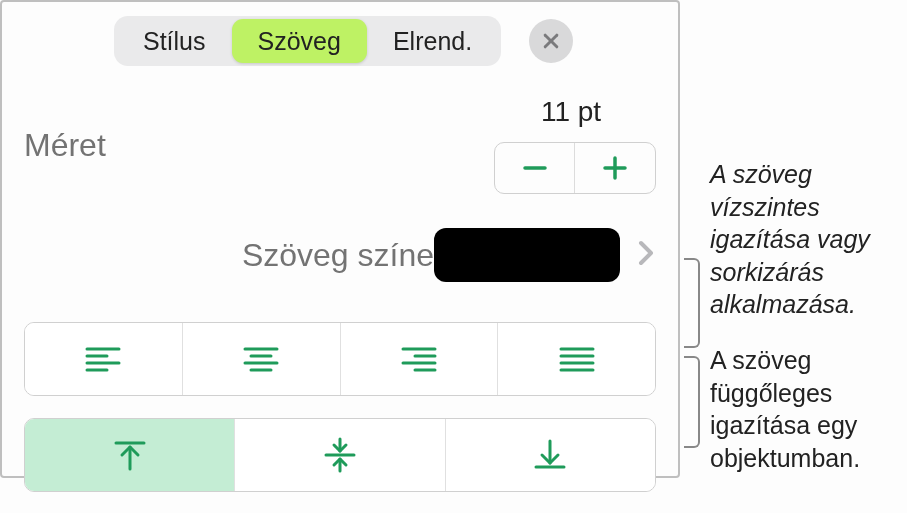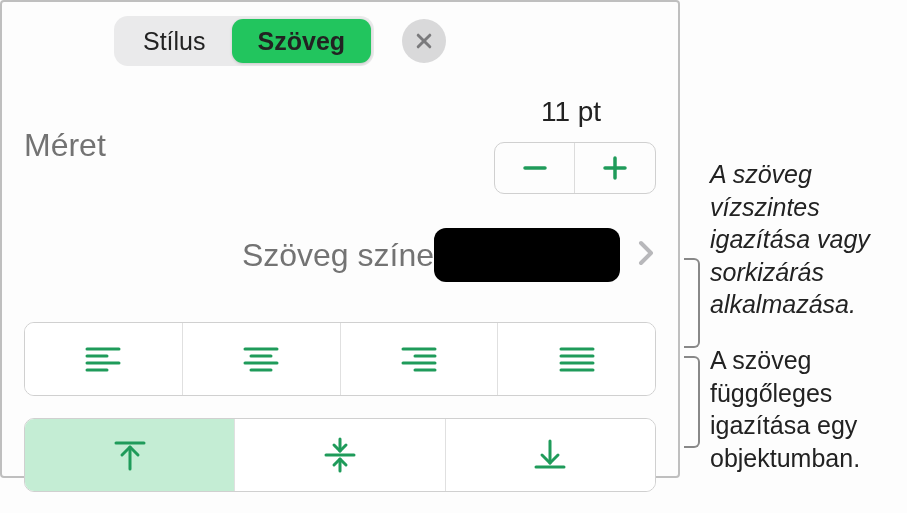--- a/index.html
+++ b/index.html
@@ -39,23 +39,23 @@
     align-items: center;
     justify-content: center;
     padding: 0 26px;
     font-size: 25px;
     color: #222;
     border-radius: 11px;
     cursor: pointer;
     font-weight: 400;
   }
   .seg-item.active {
-    background: #22c55e;
+    background: #bef264;
     box-shadow: 0 1px 3px rgba(0,0,0,0.15);
-    font-weight: 700;
+    font-weight: 400;
   }
   .close-btn {
     width: 44px; height: 44px;
     border-radius: 50%;
     background: #d9d9da;
     display: flex; align-items: center; justify-content: center;
     cursor: pointer;
     margin-left: 12px;
   }
   .close-btn svg { width: 20px; height: 20px; }
@@ -161,20 +161,21 @@
 </style>
 </head>
 <body>
 
 <div class="panel">
 
   <div class="tabbar">
     <div class="segmented">
       <div class="seg-item">Stílus</div>
       <div class="seg-item active">Szöveg</div>
+      <div class="seg-item">Elrend.</div>
     </div>
     <div class="close-btn">
       <svg viewBox="0 0 24 24">
         <line x1="5" y1="5" x2="19" y2="19" stroke="#7a7a7c" stroke-width="3.5" stroke-linecap="round"></line>
         <line x1="19" y1="5" x2="5" y2="19" stroke="#7a7a7c" stroke-width="3.5" stroke-linecap="round"></line>
       </svg>
     </div>
   </div>
 
   <div class="row">

